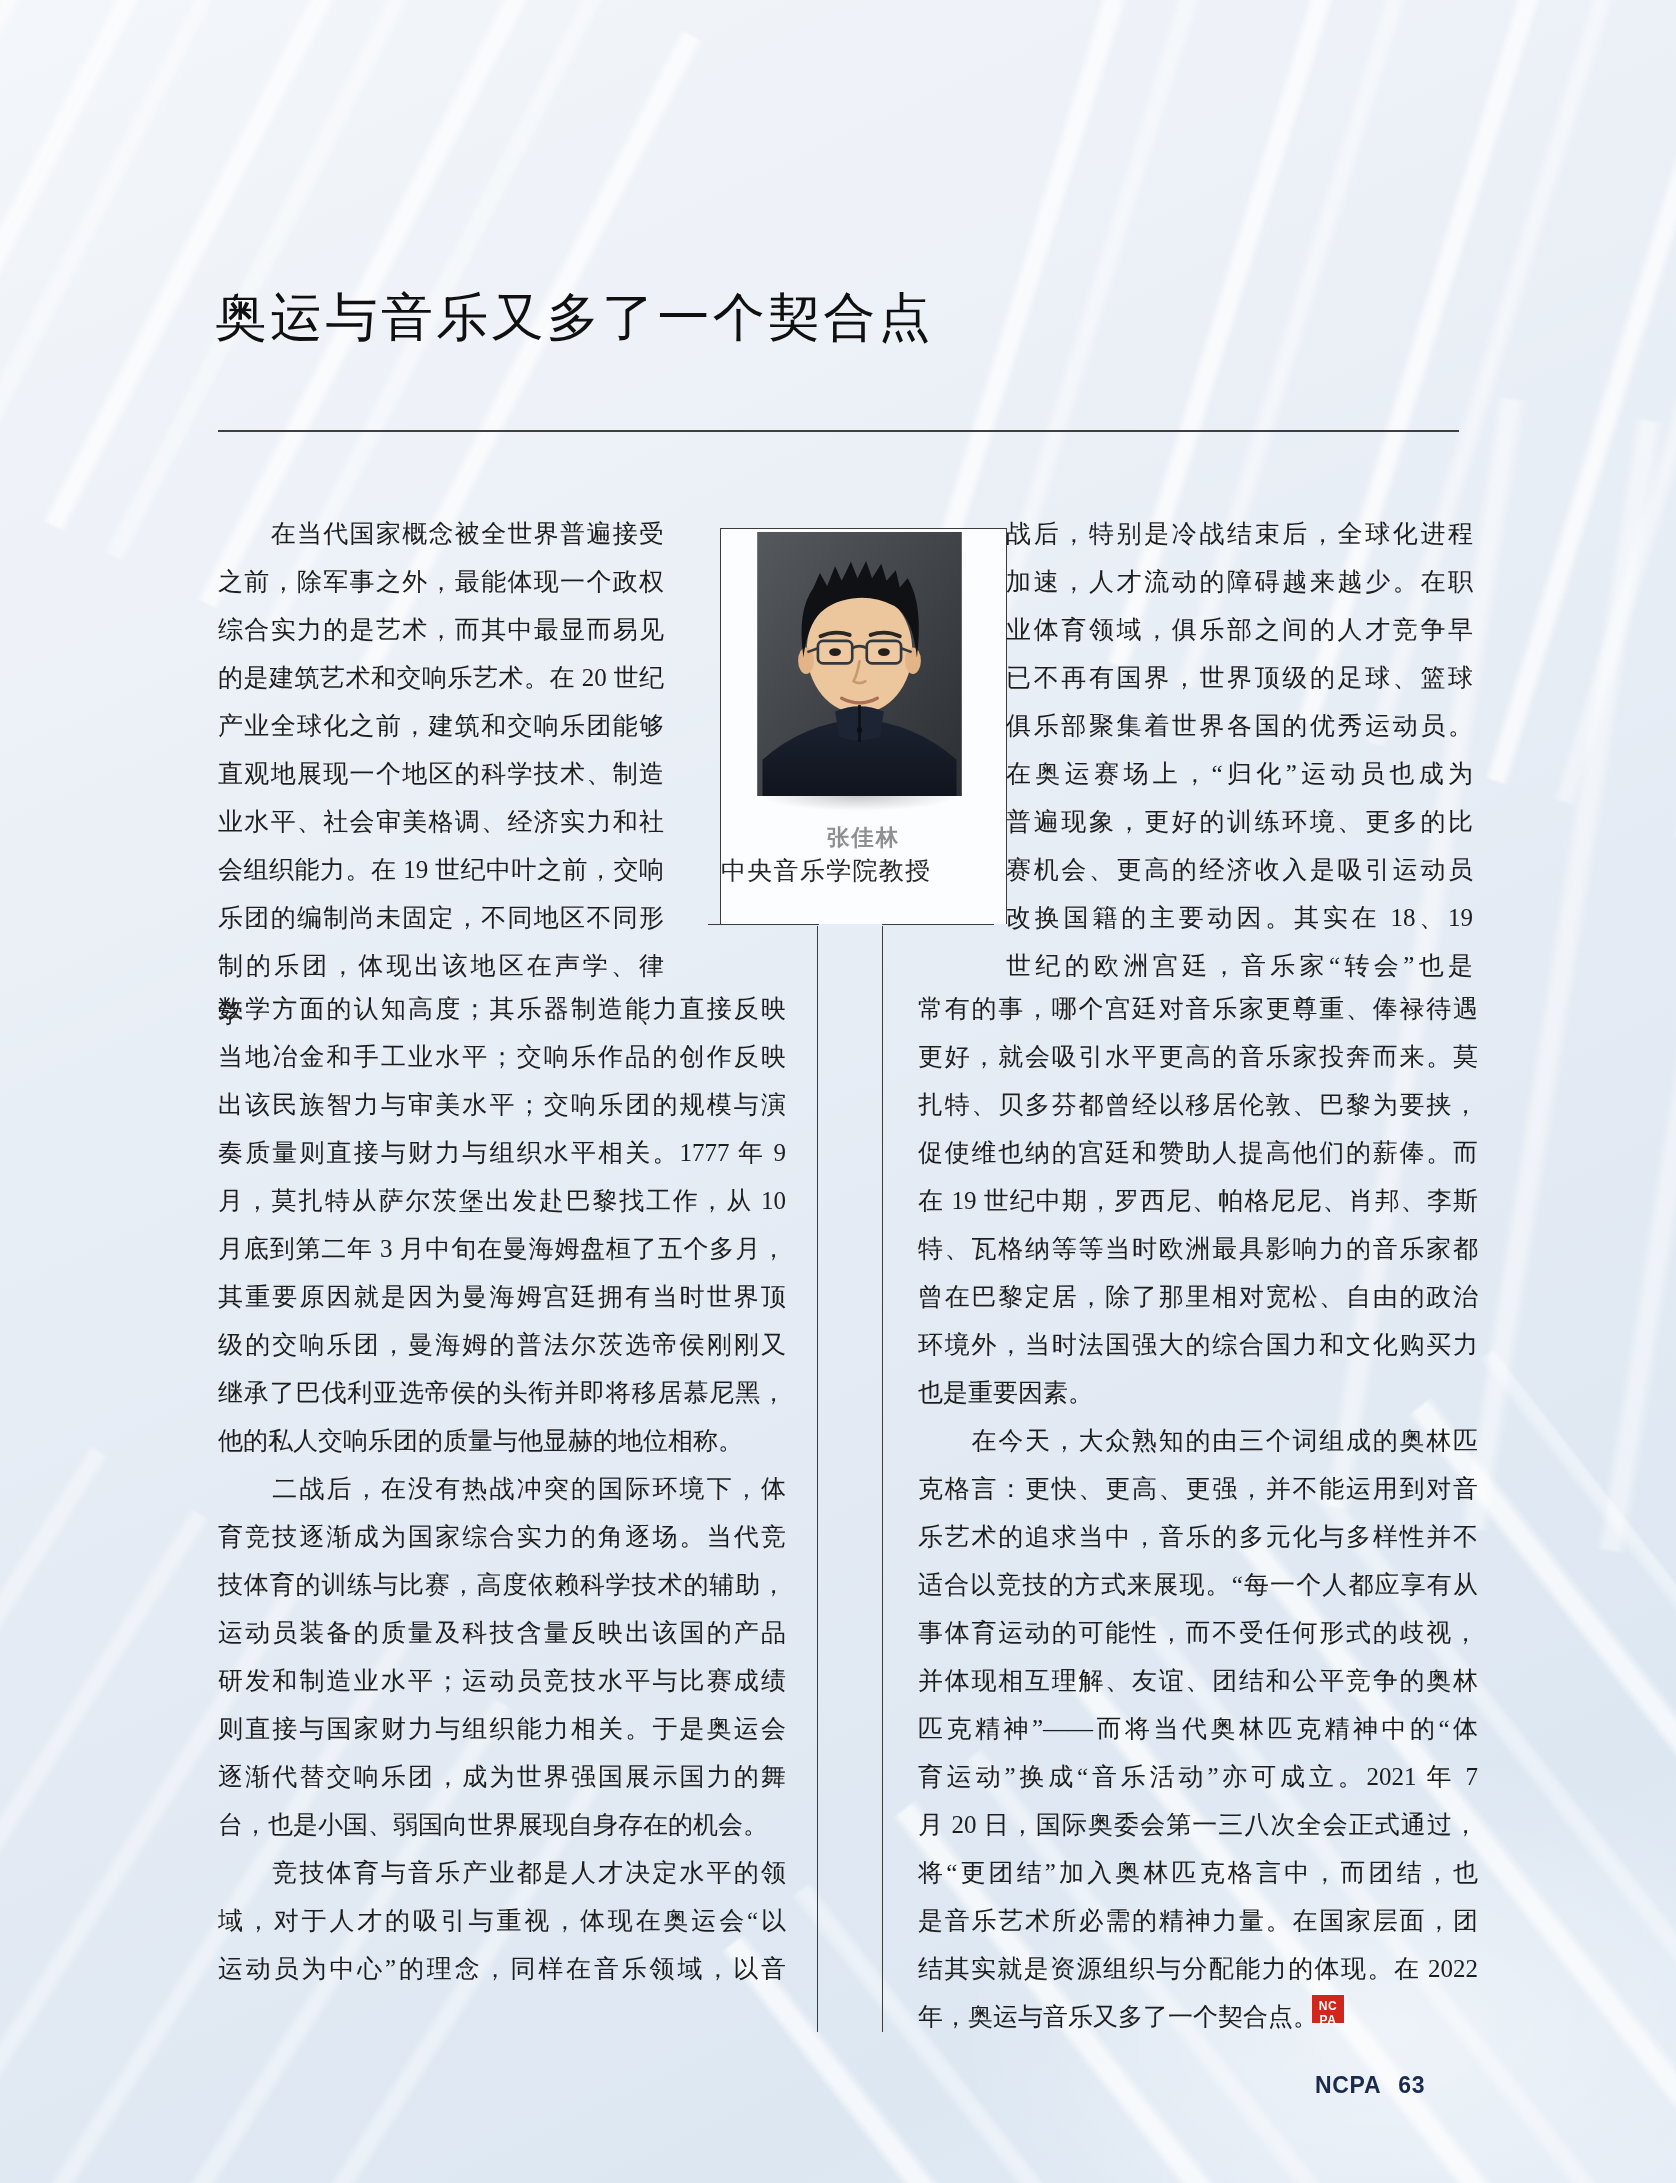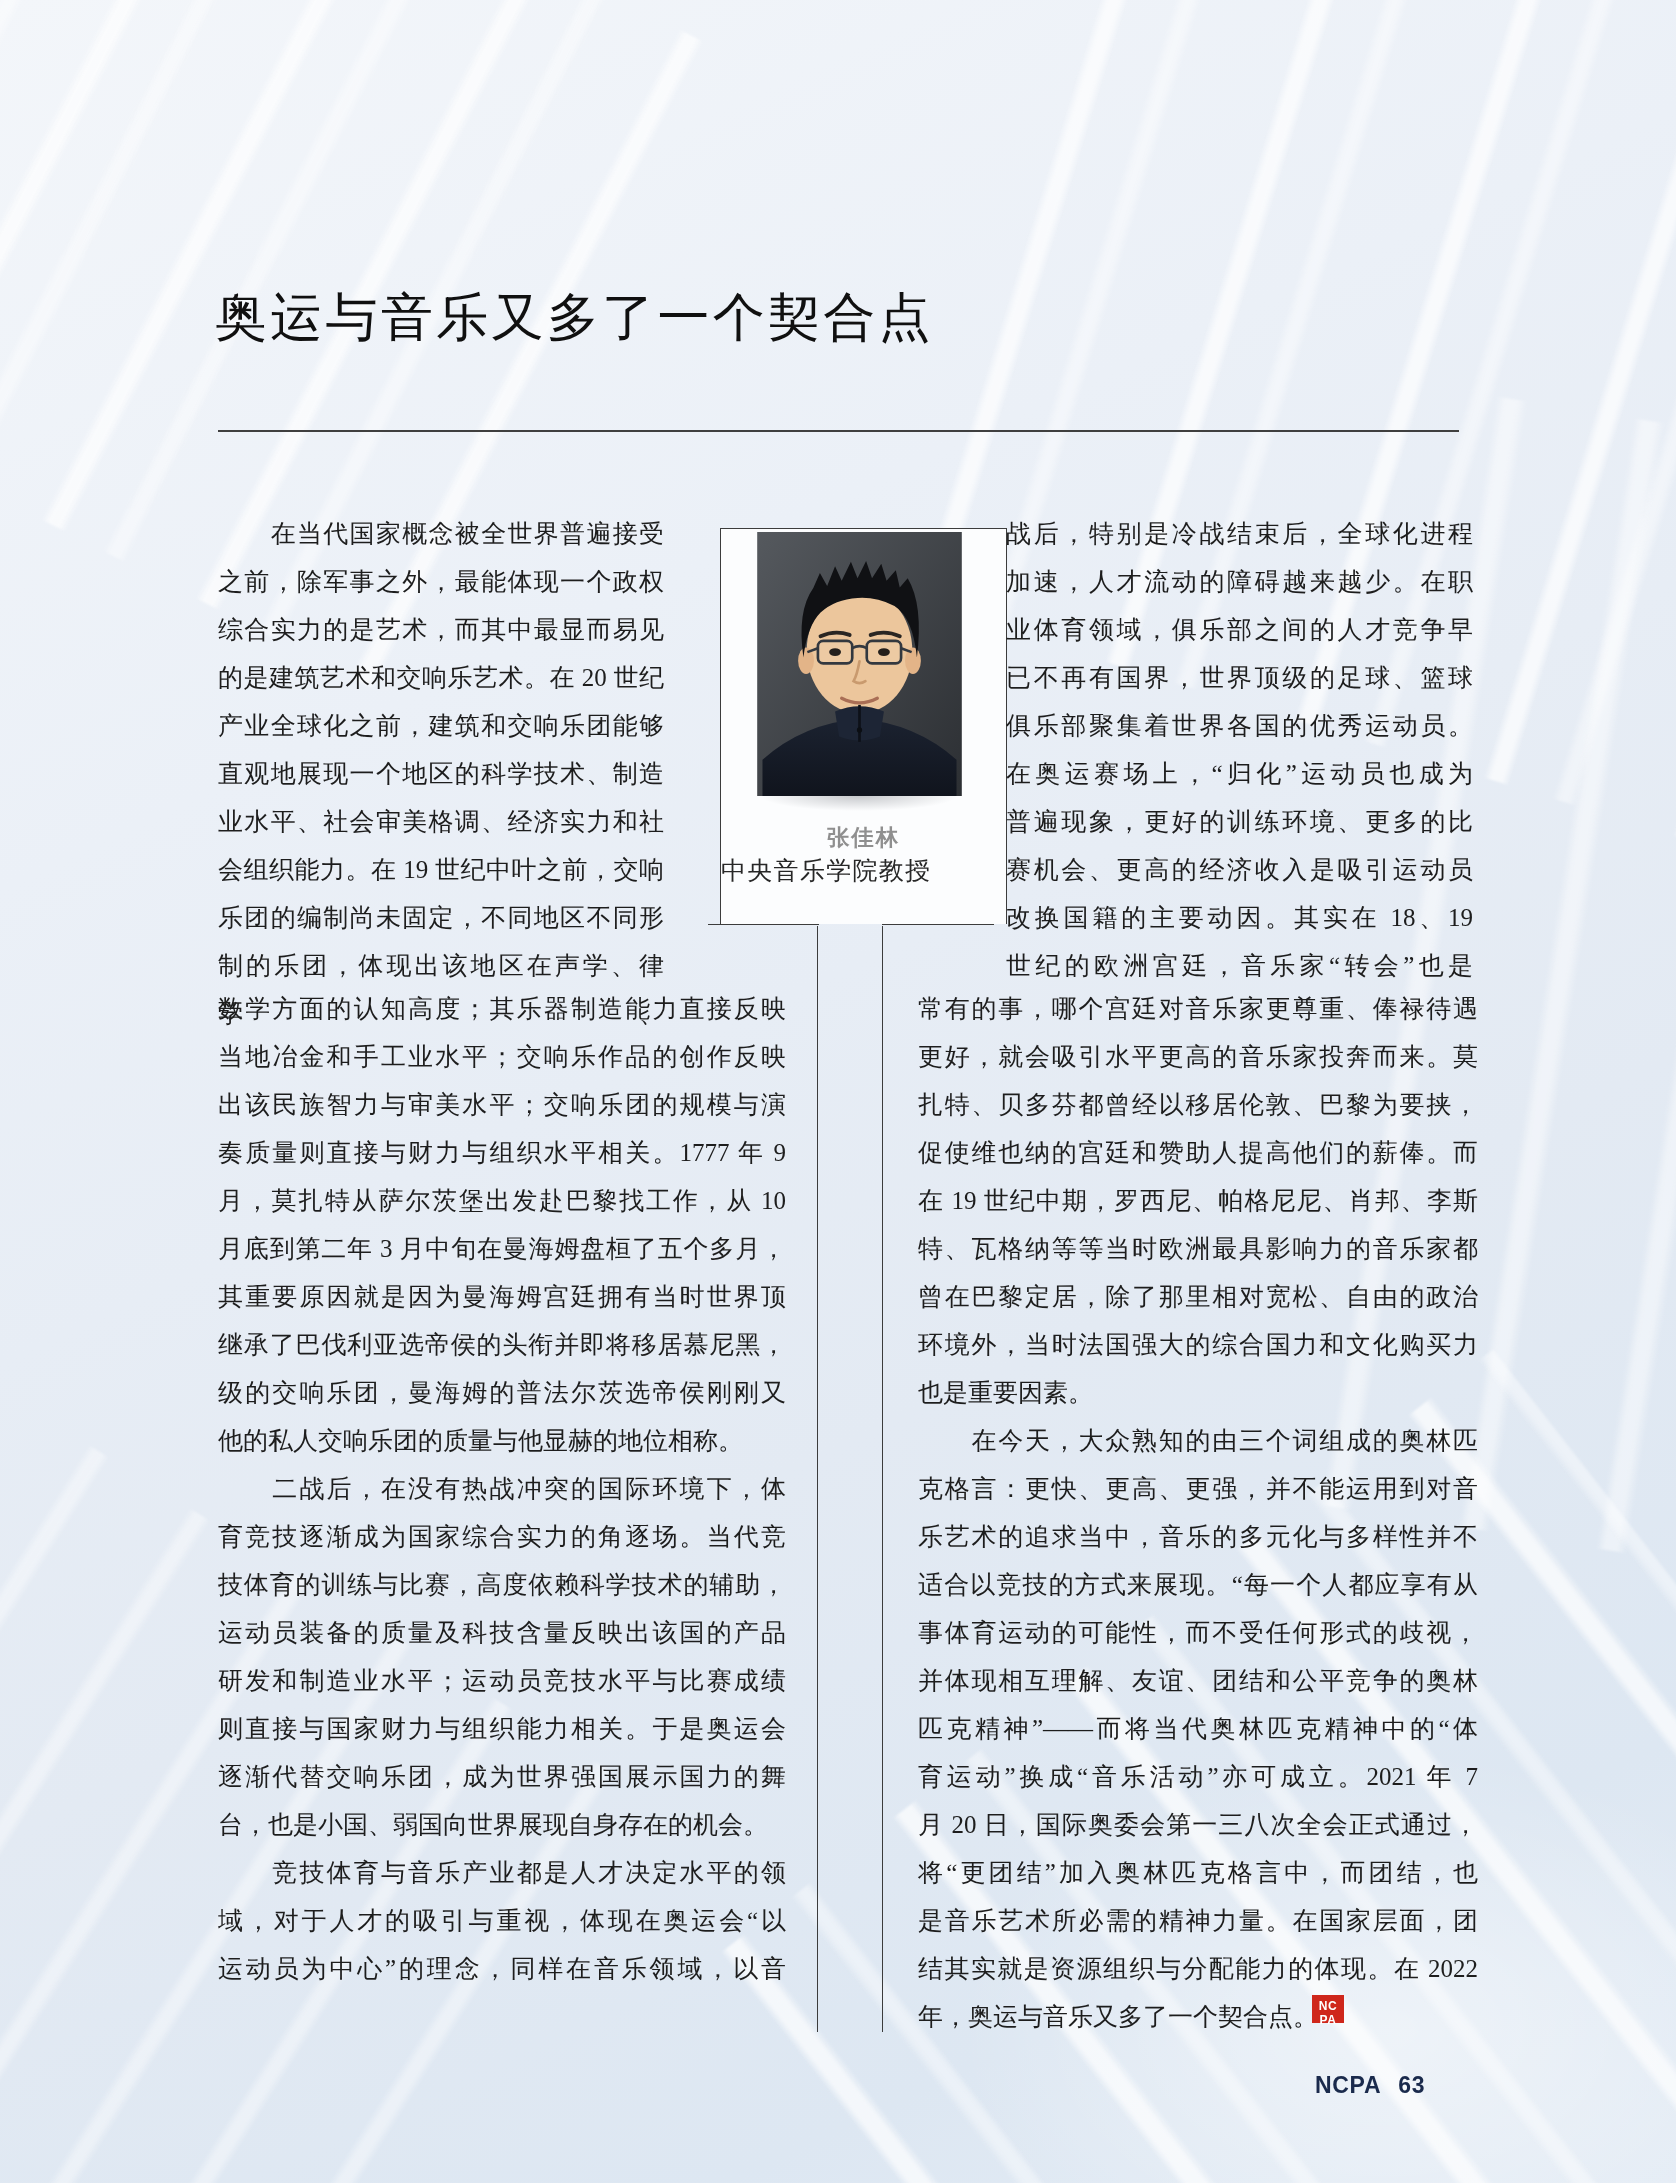--- a/index.html
+++ b/index.html
@@ -140,22 +140,22 @@
       <div class="tline">制的乐团，体现出该地区在声学、律学、</div>
     </div>
   <div class="content col" id="col-left-wide">
       <div class="tline">数学方面的认知高度；其乐器制造能力直接反映</div>
       <div class="tline">当地冶金和手工业水平；交响乐作品的创作反映</div>
       <div class="tline">出该民族智力与审美水平；交响乐团的规模与演</div>
       <div class="tline">奏质量则直接与财力与组织水平相关。1777 年 9</div>
       <div class="tline">月，莫扎特从萨尔茨堡出发赴巴黎找工作，从 10</div>
       <div class="tline">月底到第二年 3 月中旬在曼海姆盘桓了五个多月，</div>
       <div class="tline">其重要原因就是因为曼海姆宫廷拥有当时世界顶</div>
+      <div class="tline">级的交响乐团，曼海姆的普法尔茨选帝侯刚刚又</div>
       <div class="tline">继承了巴伐利亚选帝侯的头衔并即将移居慕尼黑，</div>
-      <div class="tline">级的交响乐团，曼海姆的普法尔茨选帝侯刚刚又</div>
       <div class="tline pend">他的私人交响乐团的质量与他显赫的地位相称。</div>
       <div class="tline">　　二战后，在没有热战冲突的国际环境下，体</div>
       <div class="tline">育竞技逐渐成为国家综合实力的角逐场。当代竞</div>
       <div class="tline">技体育的训练与比赛，高度依赖科学技术的辅助，</div>
       <div class="tline">运动员装备的质量及科技含量反映出该国的产品</div>
       <div class="tline">研发和制造业水平；运动员竞技水平与比赛成绩</div>
       <div class="tline">则直接与国家财力与组织能力相关。于是奥运会</div>
       <div class="tline">逐渐代替交响乐团，成为世界强国展示国力的舞</div>
       <div class="tline pend">台，也是小国、弱国向世界展现自身存在的机会。</div>
       <div class="tline">　　竞技体育与音乐产业都是人才决定水平的领</div>

